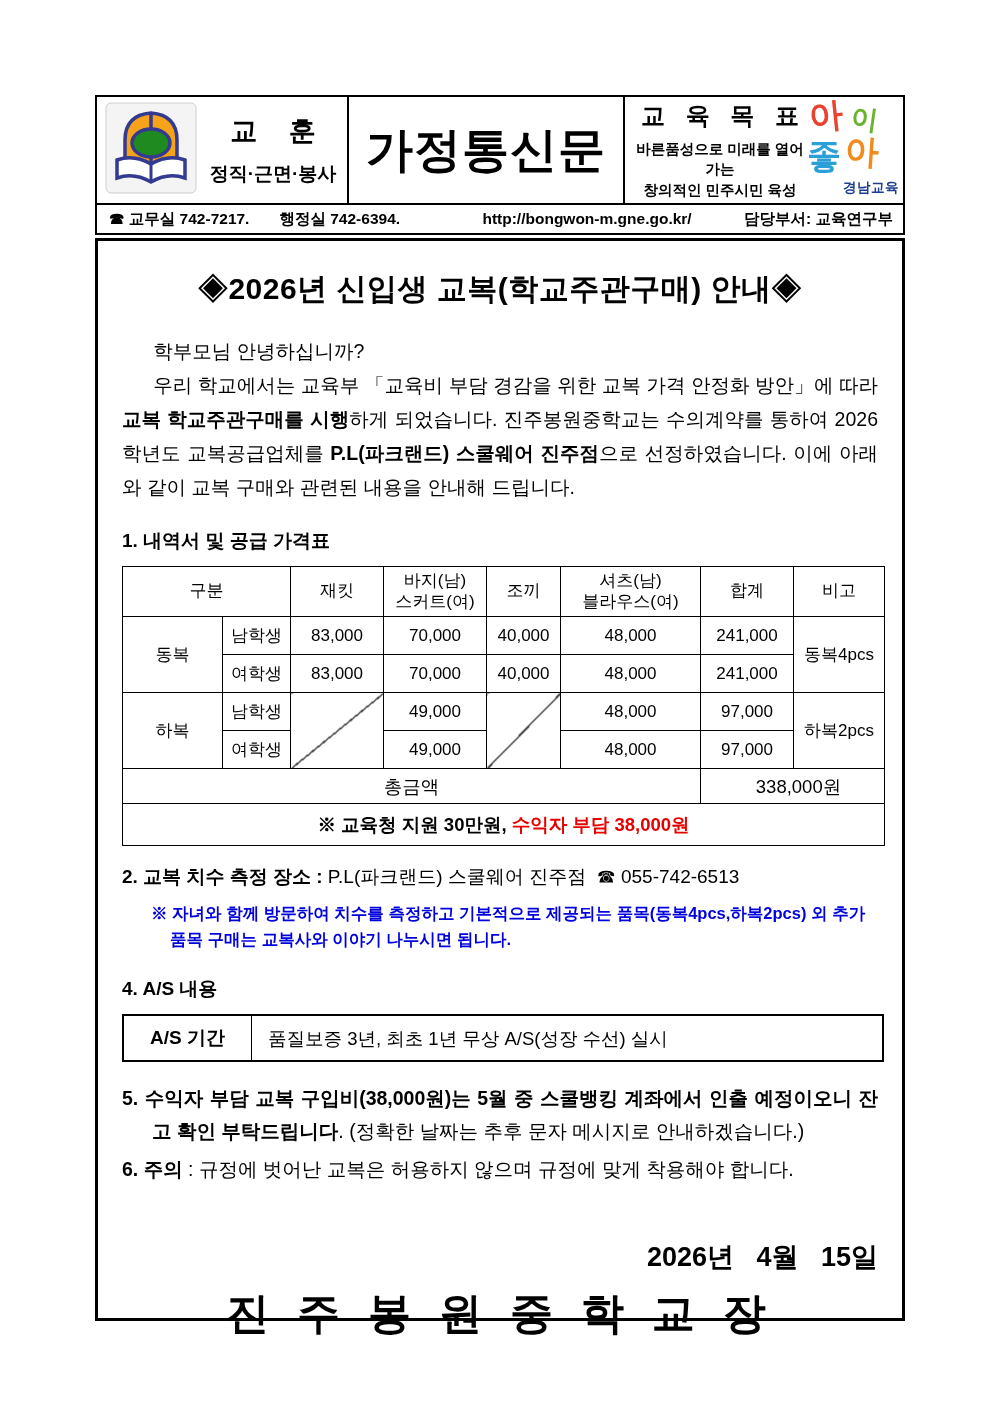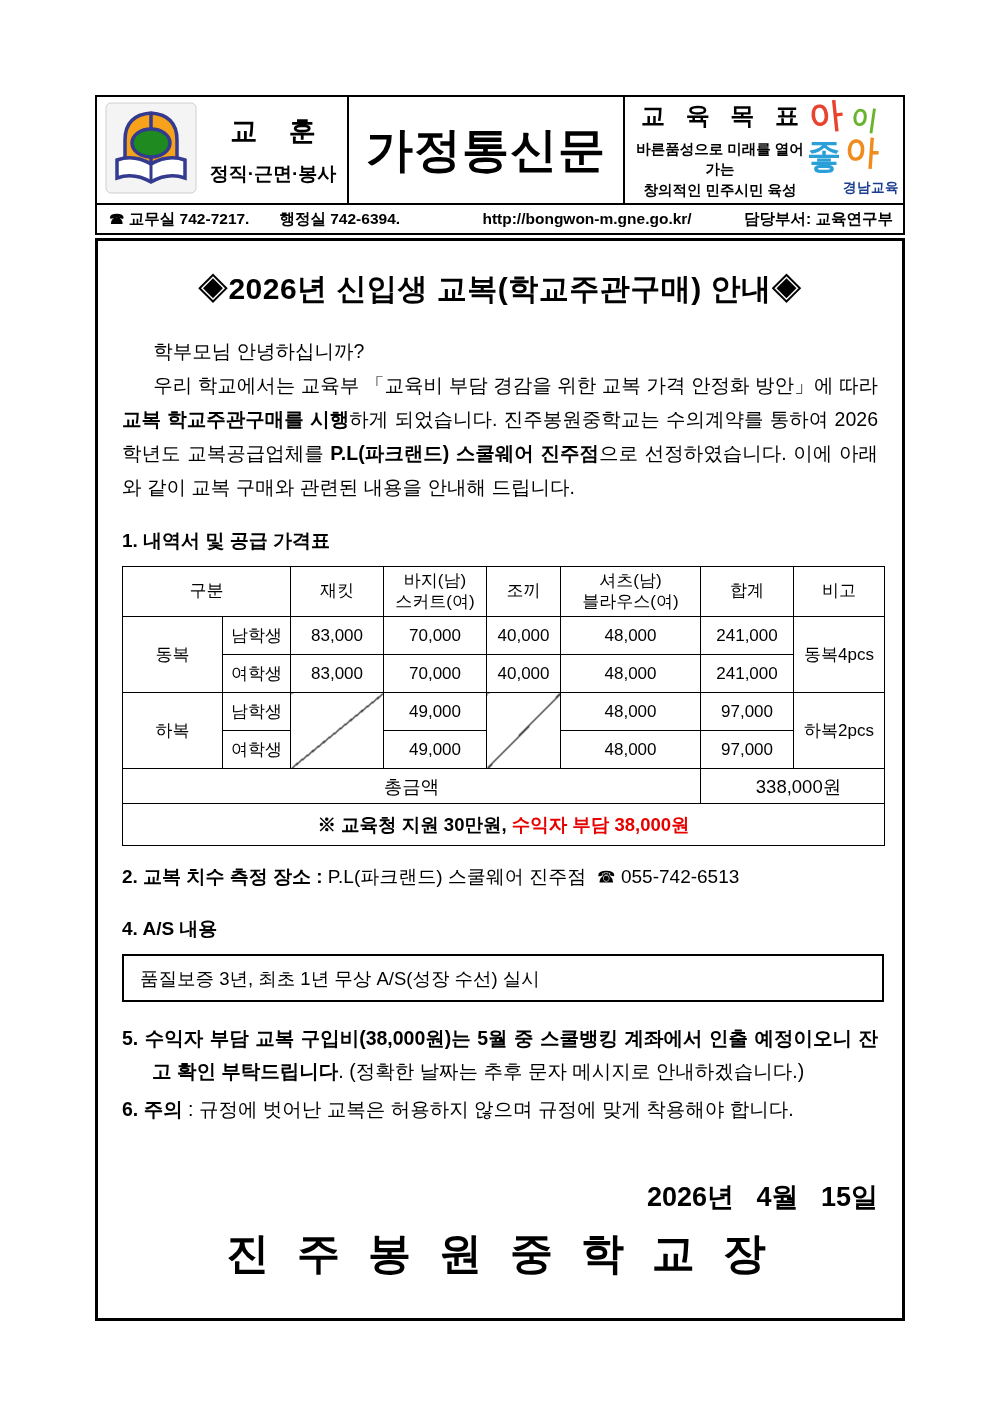--- a/index.html
+++ b/index.html
@@ -207,23 +207,25 @@
         </tr>
         <tr class="foot-row">
           <td colspan="8"><span>※ 교육청 지원 30만원, </span><span class="red">수익자 부담 38,000원</span></td>
         </tr>
       </tbody>
         </table>
 
       <div class="sec-line"><span class="bold">2. 교복 치수 측정 장소 :</span> <span>P.L(파크랜드) 스쿨웨어 진주점</span>&nbsp;&nbsp;<span>☎ 055-742-6513</span></div>
 
 
+      <div class="blue-note">※ 자녀와 함께 방문하여 치수를 측정하고 기본적으로 제공되는 품목(동복4pcs,하복2pcs) 외 추가 품목 구매는 교복사와 이야기 나누시면 됩니다.</div>
 
       <div class="sec-h sec4-h">4. A/S 내용</div>
       <div class="as-table">
+        <div class="as-label">A/S 기간</div>
         <div class="as-value">품질보증 3년, 최초 1년 무상 A/S(성장 수선) 실시</div>
       </div>
 
       <div class="sec5"><b class="run">5. 수익자 부담 교복 구입비(38,000원)는 5월 중 스쿨뱅킹 계좌에서 인출 예정이오니 잔고 확인 부탁드립니다</b><span>. (정확한 날짜는 추후 문자 메시지로 안내하겠습니다.)</span></div>
 
       <div class="sec6"><b class="run">6. 주의</b><span> : 규정에 벗어난 교복은 허용하지 않으며 규정에 맞게 착용해야 합니다.</span></div>
 
       <div class="f-date">2026년   4월   15일</div>
       <div class="f-signer">진 주 봉 원 중 학 교 장</div>
 

